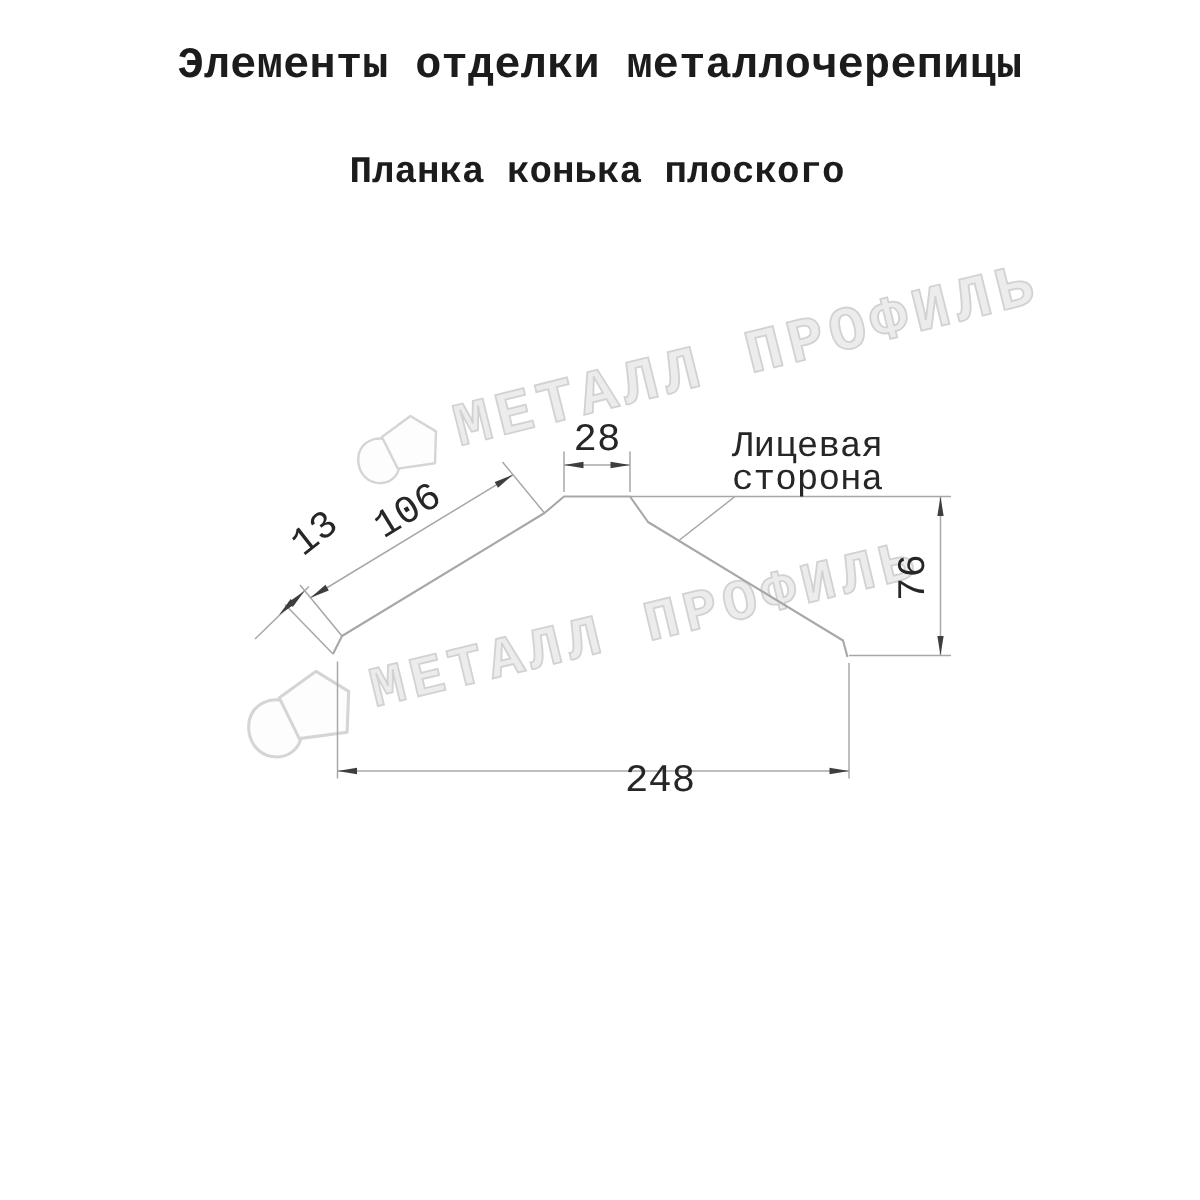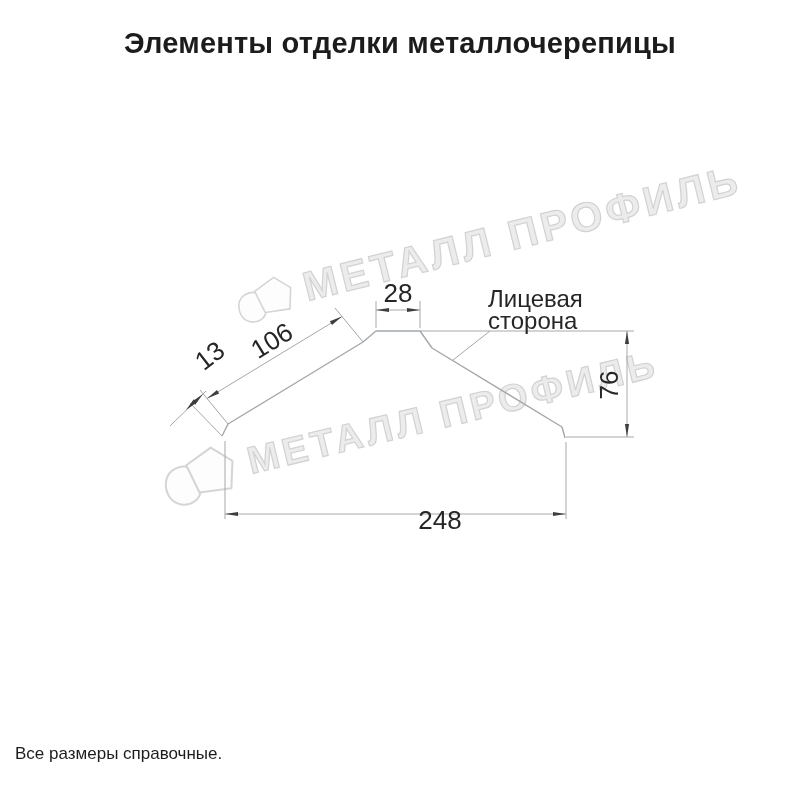--- a/index.html
+++ b/index.html
@@ -1,18 +1,18 @@
 <!DOCTYPE html>
 <html><head>
 <meta charset="utf-8">
 <style>
   html,body{margin:0;padding:0;background:#ffffff;}
   .sheet{
     position:relative;width:800px;height:800px;background:#ffffff;overflow:hidden;
-    font-family:Liberation Sans, sans-serif;color:#262626;
+    font-family:Liberation Mono, monospace;color:#262626;
   }
   
   .title{
     position:absolute;left:400px;top:27px;transform:translateX(-50%);
     font-size:29px;font-weight:700;white-space:nowrap;letter-spacing:.2px;color:#1c1c1c;
   }
   .subtitle{
     position:absolute;left:398px;transform:translateX(-50%);
     font-size:25px;font-weight:700;white-space:nowrap;color:#1c1c1c;
   }
@@ -47,20 +47,21 @@
   }
   .note1{top:744px;}
   .note2{top:765px;}
 </style>
 </head>
 <body>
 
 <div class="sheet">
 
   <div class="title">Элементы отделки металлочерепицы</div>
+  <div class="subtitle product">Планка конька плоского</div>
 
   <div class="watermark wm1">
     <svg class="wm-logo" width="64" height="50" viewBox="0 0 100 78">
       <path d="M10,38 C4,52 9,66 21,71 C33,76 45,70 48,60 C50,53 46,38 42,30 C31,23 16,26 10,38 Z"></path>
       <path d="M38,26 L72,12 L94,34 L85,66 L46,62 Z"></path>
     </svg>
     <span class="wm-text">МЕТАЛЛ ПРОФИЛЬ</span>
   </div>
 
   <div class="watermark wm2">
@@ -122,15 +123,14 @@
   <div class="dim" style="left:272px;top:341px;transform:translate(-50%,-50%) rotate(-31.5deg);">106</div>
   <div class="dim" style="left:210px;top:356px;transform:translate(-50%,-50%) rotate(-38deg);">13</div>
   <div class="dim" style="left:609px;top:385px;transform:translate(-50%,-50%) rotate(-90deg);">76</div>
   <div class="dim" style="left:396px;top:520px;transform:translate(-50%,-50%);margin-left:44px;">248</div>
 
   <div class="facelabel">
     <div>Лицевая</div>
     <div>сторона</div>
   </div>
 
-  <div class="note note1">Все размеры справочные.</div>
 
 </div>
 
 </body></html>

